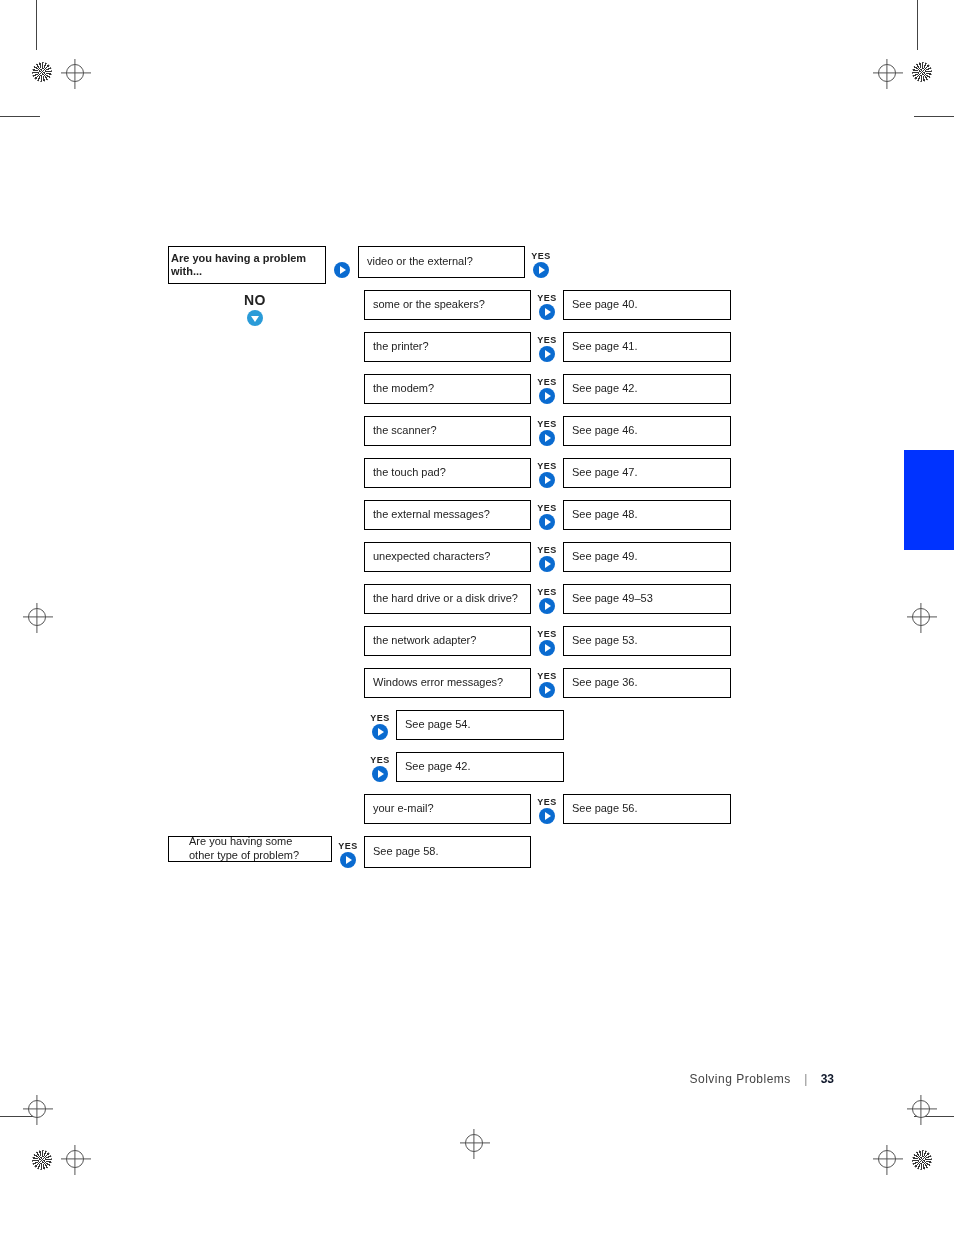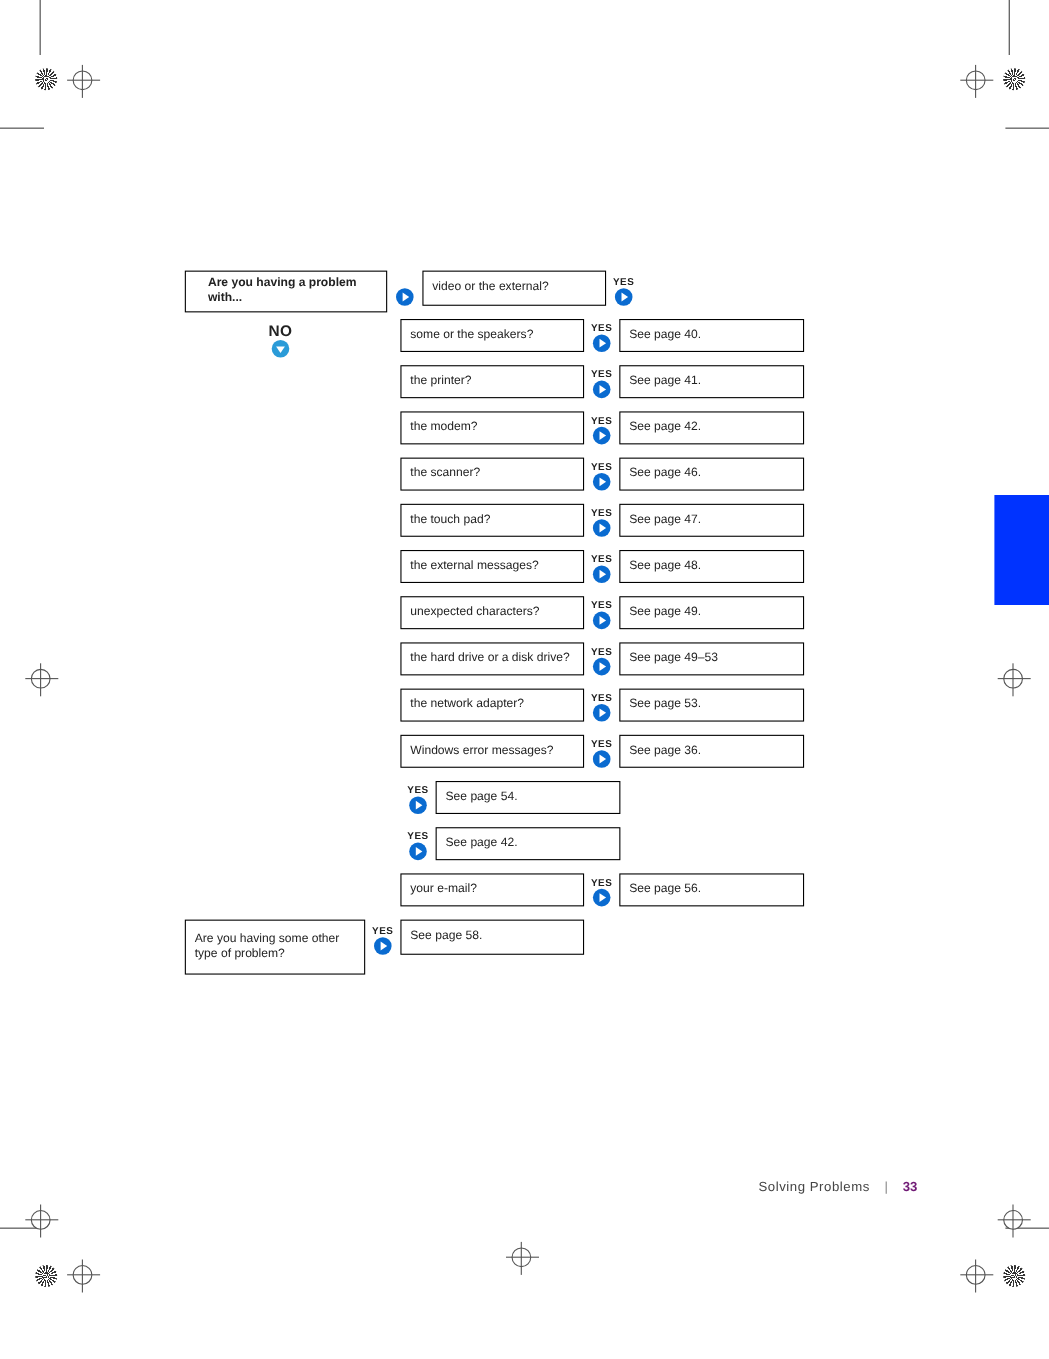--- a/index.html
+++ b/index.html
@@ -133,46 +133,46 @@
   .arrow-down::after {
     content: "";
     width: 0; height: 0;
     border-top: 6px solid #fff;
     border-left: 4px solid transparent;
     border-right: 4px solid transparent;
     margin-top: 2px;
   }
   .spacer-left { width: 164px; }
   .intro-box {
-    width: 184px;
+    width: 158px;
     height: 38px;
     font-weight: 600;
     font-size: 11px;
-    padding: 4px 20px;
-    align-items: center;
+    padding: 4px 2px;
+    align-items: flex-end;
   }
   .other-box {
     width: 164px;
-    height: 50px;
+    height: 26px;
     font-size: 11px;
-    padding: 2px 8px;
+    padding: 2px 20px;
     align-items: center;
   }
 
   
   .footer {
     position: absolute;
     right: 120px;
     top: 1072px;
     font-size: 12px;
     color: #444;
   }
   .footer .sep { margin: 0 10px; color: #888; }
   .footer .title { letter-spacing: 0.5px; }
-  .footer .pnum { font-weight: 700; color: #701a75; }
+  .footer .pnum { font-weight: 700; color: #0f172a; }
 </style>
 </head>
 <body>
 
 <div class="page">
 
   <div class="fan" style="left:32px; top:62px;"></div>
   <div class="regmark" style="left:66px; top:64px;"></div>
   <div class="regmark" style="left:878px; top:64px;"></div>
   <div class="fan" style="left:912px; top:62px;"></div>

